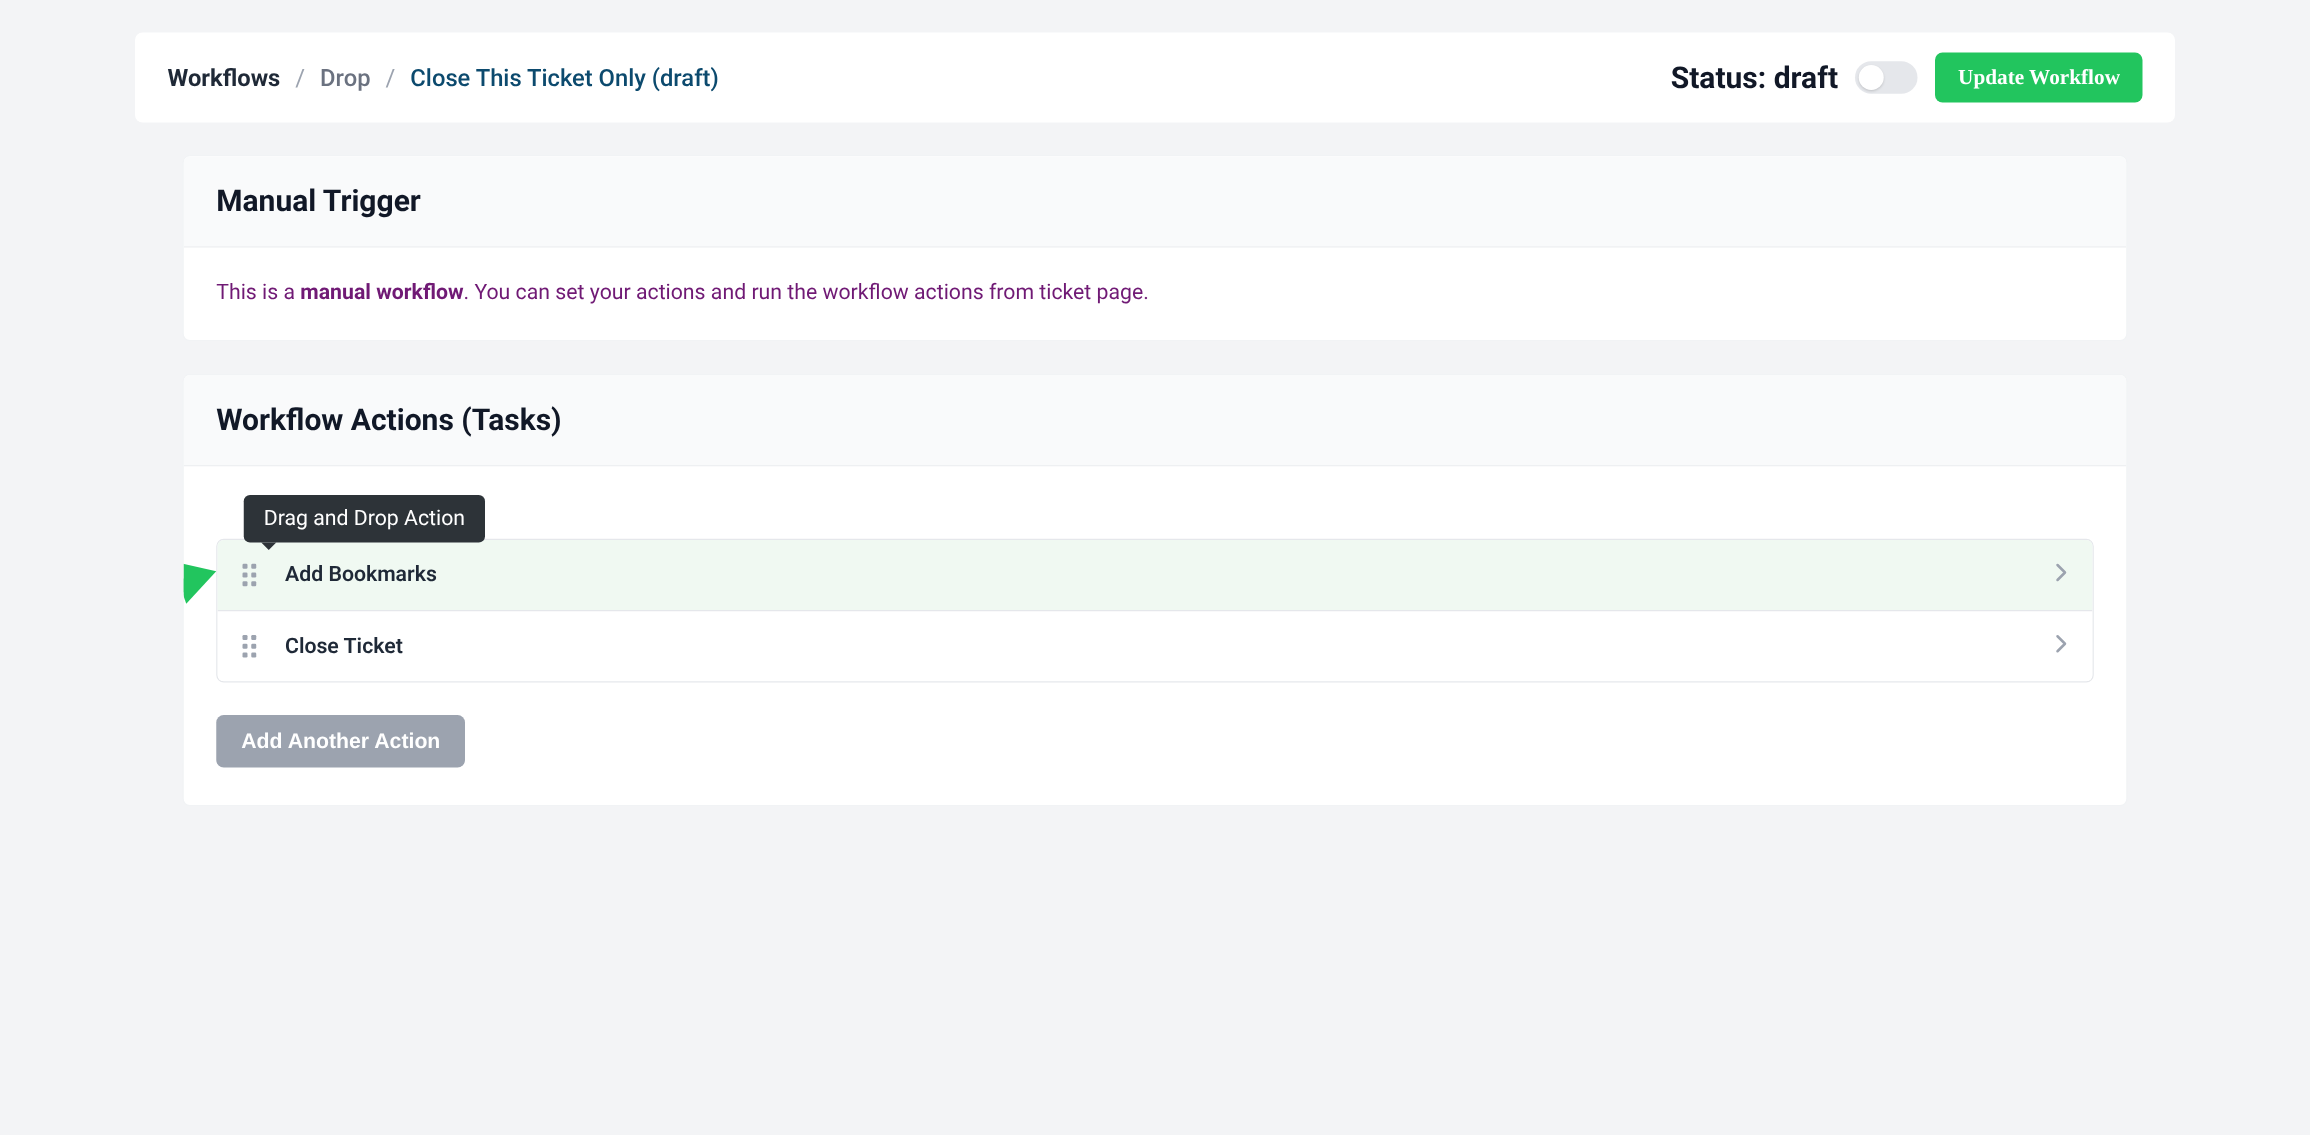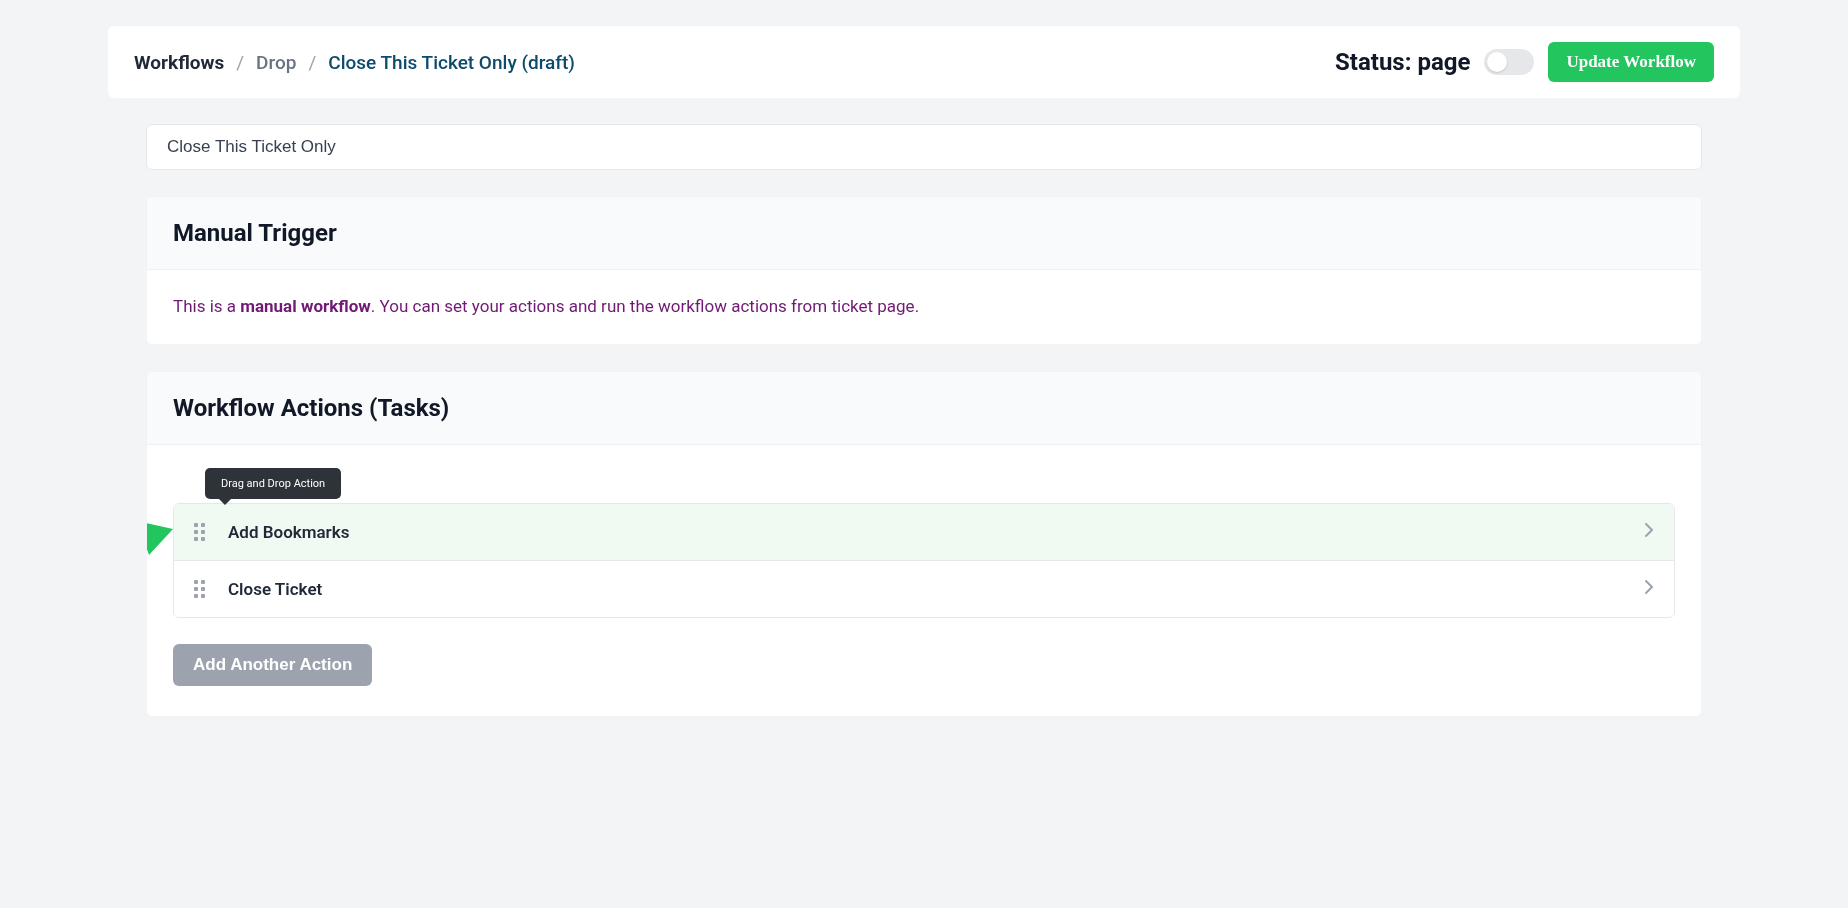--- a/index.html
+++ b/index.html
@@ -57,21 +57,21 @@
   }
   .card-body {
     padding: 24px 26px; font-size: 17px; color: #701a75; line-height: 1.5;
   }
   .card-body b { font-weight: 700; }
 
   .actions-body { padding: 58px 26px 30px 26px; position: relative; }
 
   .tooltip {
     position: absolute; top: 23px; left: 48px; background: #2d3338; color: #ffffff;
-    padding: 9px 16px; border-radius: 5px; font-size: 11px; white-space: nowrap; z-index: 5; margin-left: 10px;
+    padding: 9px 16px; border-radius: 5px; font-size: 17px; white-space: nowrap; z-index: 5;
   }
   .tooltip::after {
     content: ""; position: absolute; left: 14px; bottom: -6px;
     border-left: 6px solid transparent; border-right: 6px solid transparent;
     border-top: 6px solid #2d3338;
   }
 
   .action-list { border: 1px solid #e5e7eb; border-radius: 6px; overflow: hidden; }
   .action-row {
     display: flex; align-items: flex-start; padding: 18px 20px; background: #ffffff; cursor: pointer;
@@ -106,32 +106,31 @@
     <div class="breadcrumb">
       <span class="crumb-link">Workflows</span>
       <span class="crumb-sep">/</span>
       <span class="crumb-mid">Drop</span>
       <span class="crumb-sep">/</span>
       <span class="crumb-current">Close This Ticket Only (draft)</span>
     </div>
     <div class="header-right">
       <span class="status-label">
         <span>Status:</span>
-        <span>page</span>
+        <span>draft</span>
       </span>
       <div class="toggle">
         <div class="knob"></div>
       </div>
       <button class="btn-primary">Update Workflow</button>
     </div>
   </div>
 
   <div class="content">
 
-    <input class="name-input" type="text" value="Close This Ticket Only" style="">
 
     <div class="card">
       <div class="card-header">Manual Trigger</div>
       <div class="card-body">
         <span>This is a </span><b>manual workflow</b><span>. You can set your actions and run the workflow actions from ticket page.</span>
       </div>
     </div>
 
     <div class="card">
       <div class="card-header">Workflow Actions (Tasks)</div>

